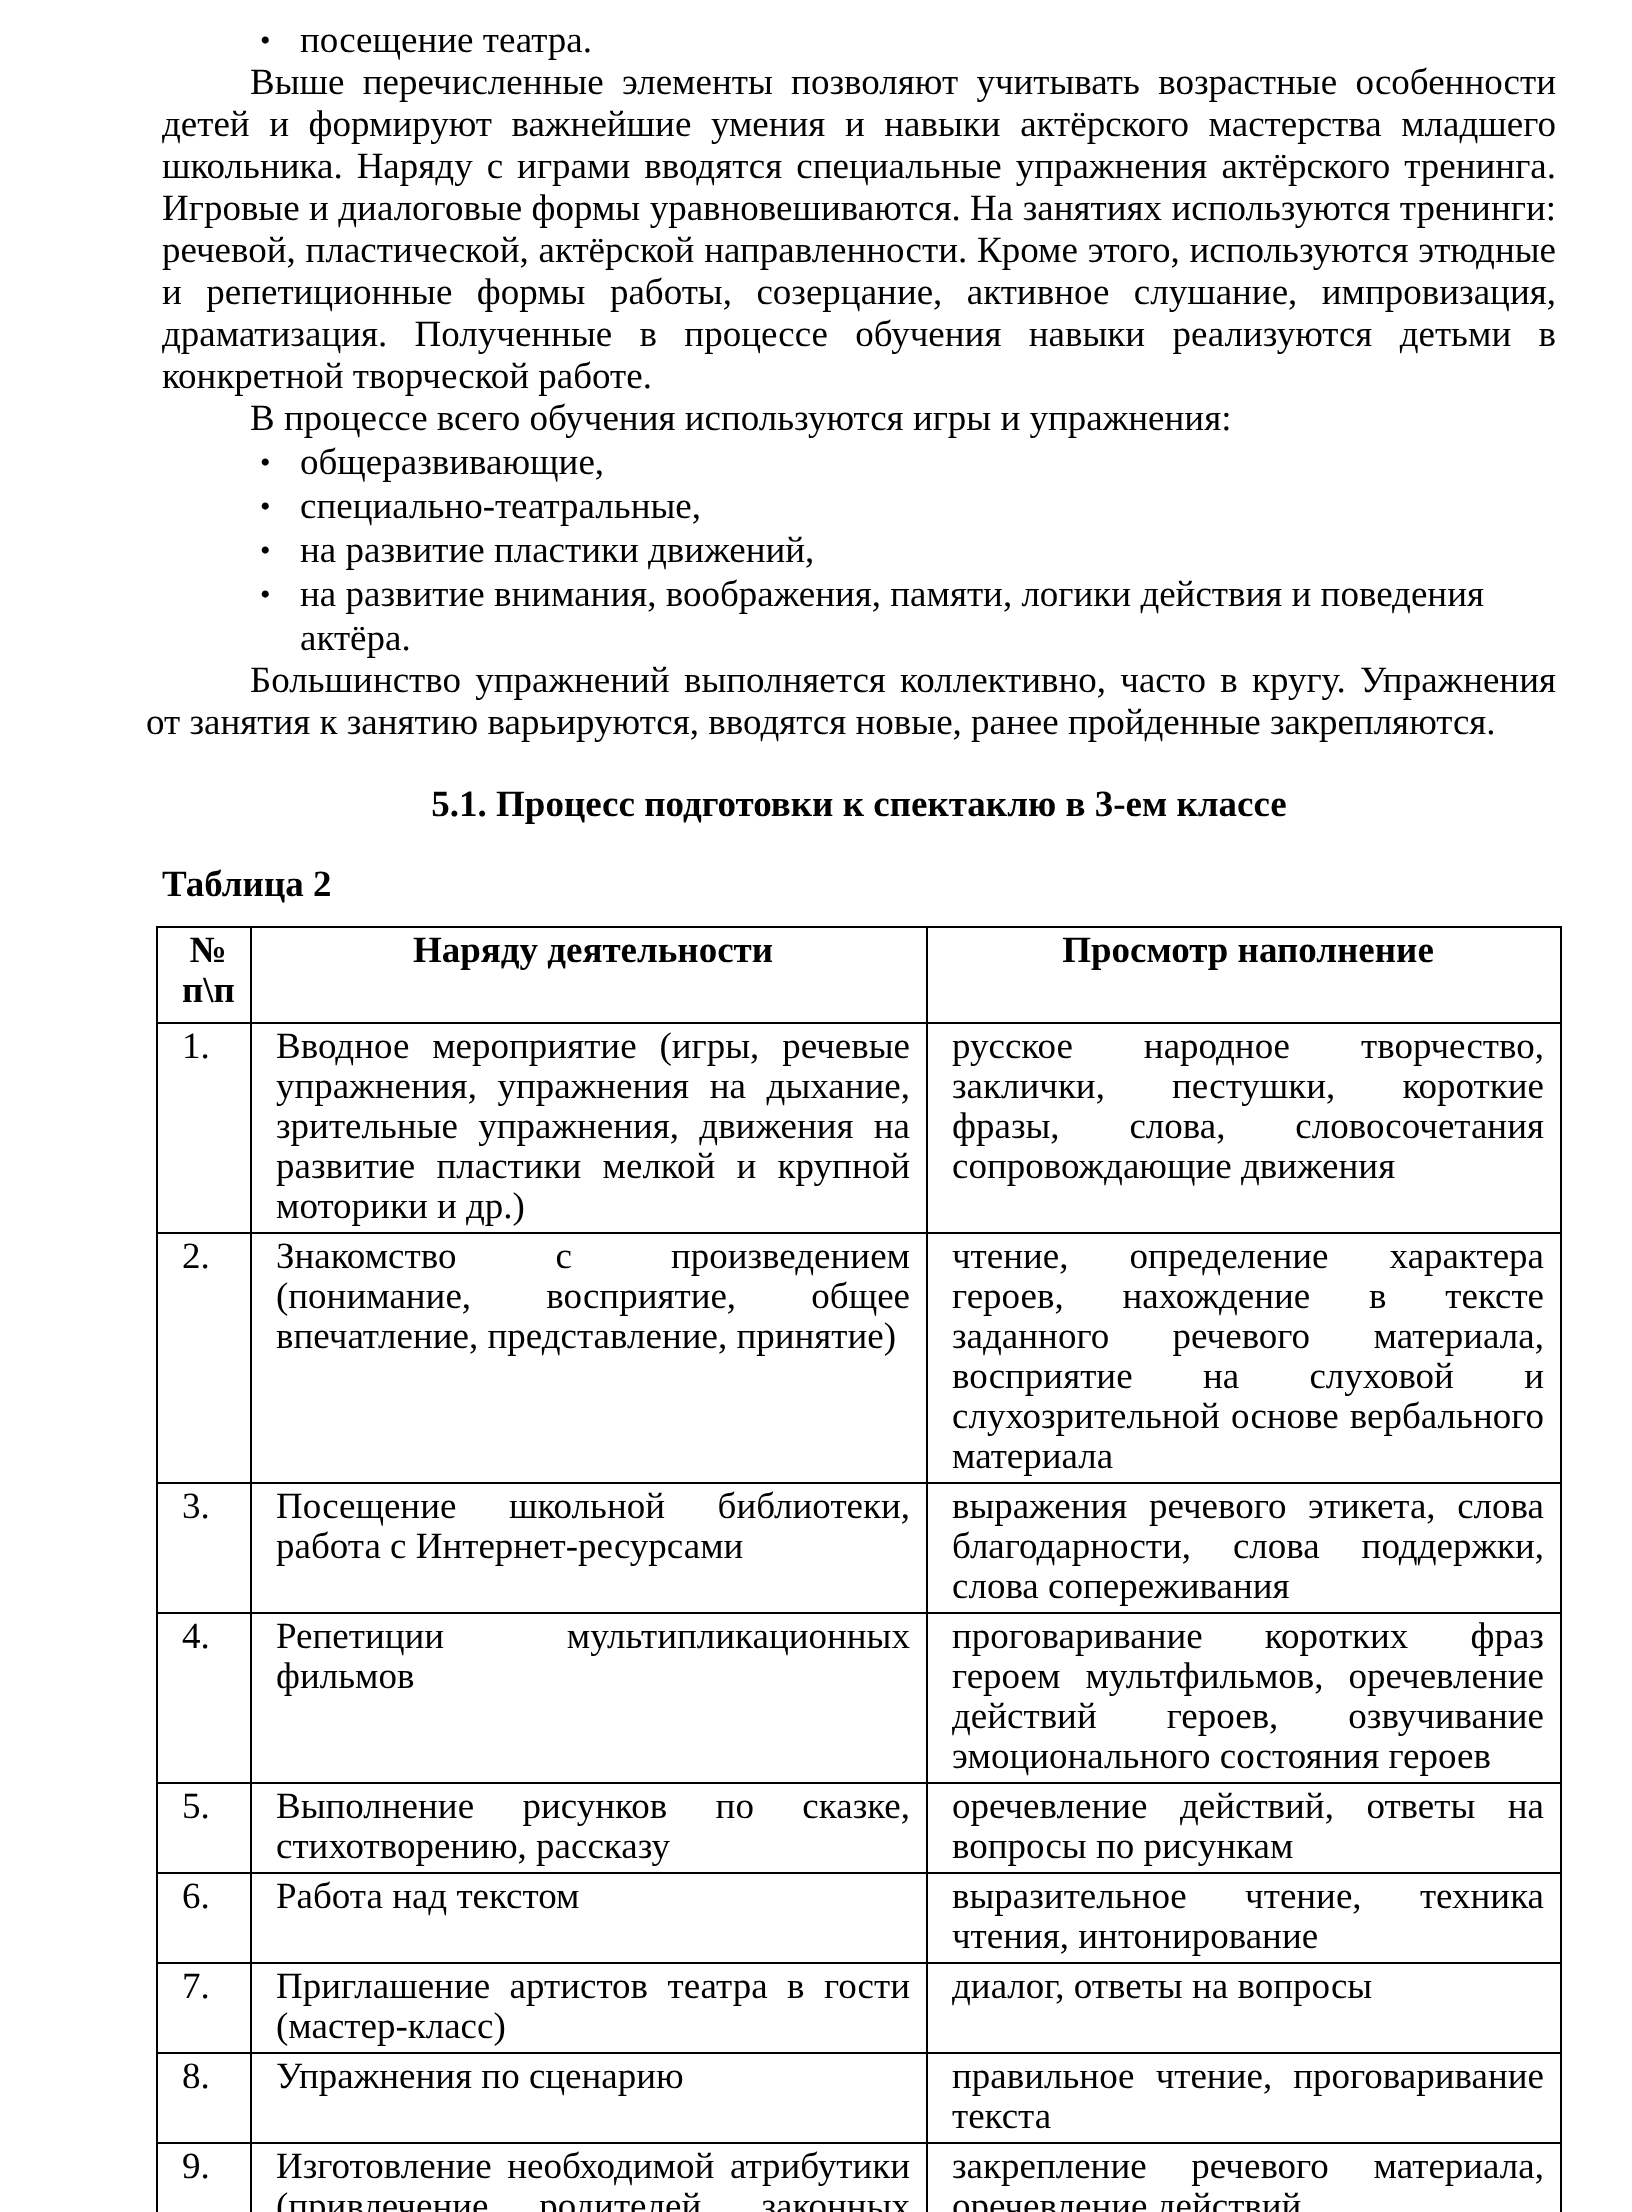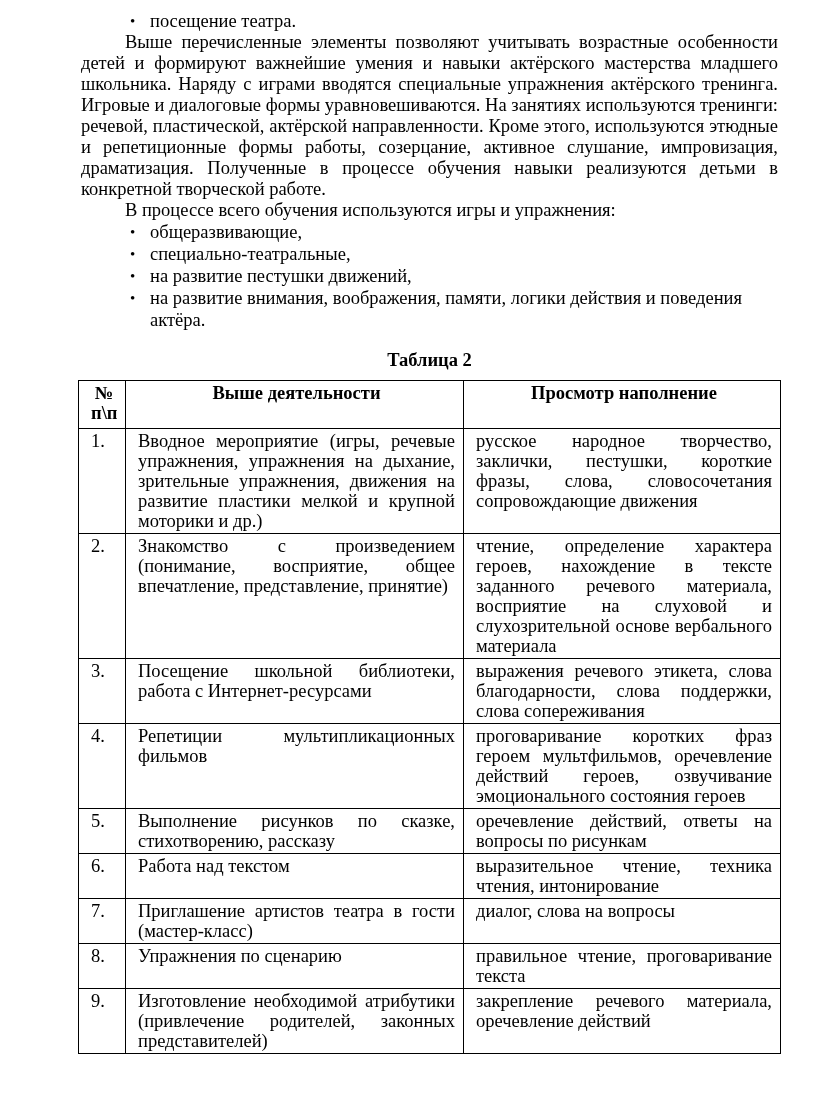--- a/index.html
+++ b/index.html
@@ -38,21 +38,21 @@
     flex: 0 0 auto;
     font-size: 15px;
   }
   .bullet-text { flex: 1 1 auto; }
   .section-heading {
     text-align: center;
     font-weight: bold;
     margin: 20px 0 0 0;
   }
   .table-caption {
-    text-align: center;
+    text-align: left;
     font-weight: bold;
     margin: 19px 0 0 0;
   }
   table.activity-table {
     border-collapse: collapse;
     table-layout: fixed;
     width: 702px;
     margin: 9px 0 0 -3px; 
     font-size: 18.5px;
     line-height: 20px;
@@ -93,43 +93,45 @@
       <div class="bullet-item">
         <span class="bullet-marker">•</span>
         <span class="bullet-text">общеразвивающие,</span>
       </div>
       <div class="bullet-item">
         <span class="bullet-marker">•</span>
         <span class="bullet-text">специально-театральные,</span>
       </div>
       <div class="bullet-item">
         <span class="bullet-marker">•</span>
-        <span class="bullet-text">на развитие пестушки движений,</span>
+        <span class="bullet-text">на развитие пластики движений,</span>
       </div>
       <div class="bullet-item">
         <span class="bullet-marker">•</span>
         <span class="bullet-text">на развитие внимания, воображения, памяти, логики действия и поведения актёра.</span>
       </div>
     </div>
 
+    <p class="para hang">Большинство упражнений выполняется коллективно, часто в кругу. Упражнения от занятия к занятию варьируются, вводятся новые, ранее пройденные закрепляются.</p>
 
+    <p class="section-heading">5.1. Процесс подготовки к спектаклю в 3-ем классе</p>
 
     <p class="table-caption">Таблица 2</p>
 
     <table class="activity-table">
       <colgroup>
         <col style="width:47px">
         <col style="width:338px">
         <col style="width:317px">
       </colgroup>
       <thead>
         <tr style="height:48px;">
           <th class="h-num">№
 п\п</th>
-          <th>Выше деятельности</th>
+          <th>Наряду деятельности</th>
           <th>Просмотр наполнение</th>
         </tr>
       </thead>
       <tbody>
         <tr style="height:97px;">
           <td class="c-num">1.</td>
           <td class="c-activity">Вводное мероприятие (игры, речевые упражнения, упражнения на дыхание, зрительные упражнения, движения на развитие пластики мелкой и крупной моторики и др.)</td>
           <td class="c-speech">русское народное творчество, заклички, пестушки, короткие фразы, слова, словосочетания сопровождающие движения</td>
         </tr>
         <tr style="height:99px;">
@@ -153,21 +155,21 @@
           <td class="c-speech">оречевление действий, ответы на вопросы по рисункам</td>
         </tr>
         <tr style="height:41px;">
           <td class="c-num">6.</td>
           <td class="c-activity">Работа над текстом</td>
           <td class="c-speech">выразительное чтение, техника чтения, интонирование</td>
         </tr>
         <tr style="height:41px;">
           <td class="c-num">7.</td>
           <td class="c-activity">Приглашение артистов театра в гости (мастер-класс)</td>
-          <td class="c-speech">диалог, слова на вопросы</td>
+          <td class="c-speech">диалог, ответы на вопросы</td>
         </tr>
         <tr style="height:41px;">
           <td class="c-num">8.</td>
           <td class="c-activity">Упражнения по сценарию</td>
           <td class="c-speech">правильное чтение, проговаривание текста</td>
         </tr>
         <tr style="height:62px;">
           <td class="c-num">9.</td>
           <td class="c-activity">Изготовление необходимой атрибутики (привлечение родителей, законных представителей)</td>
           <td class="c-speech">закрепление речевого материала, оречевление действий</td>

